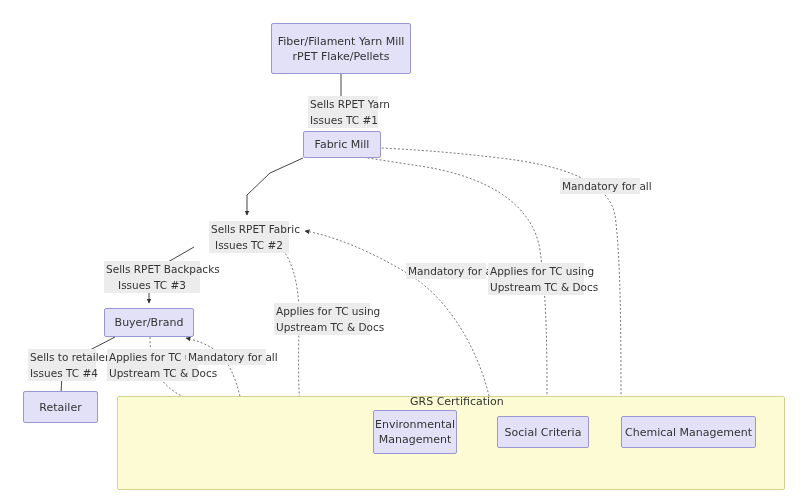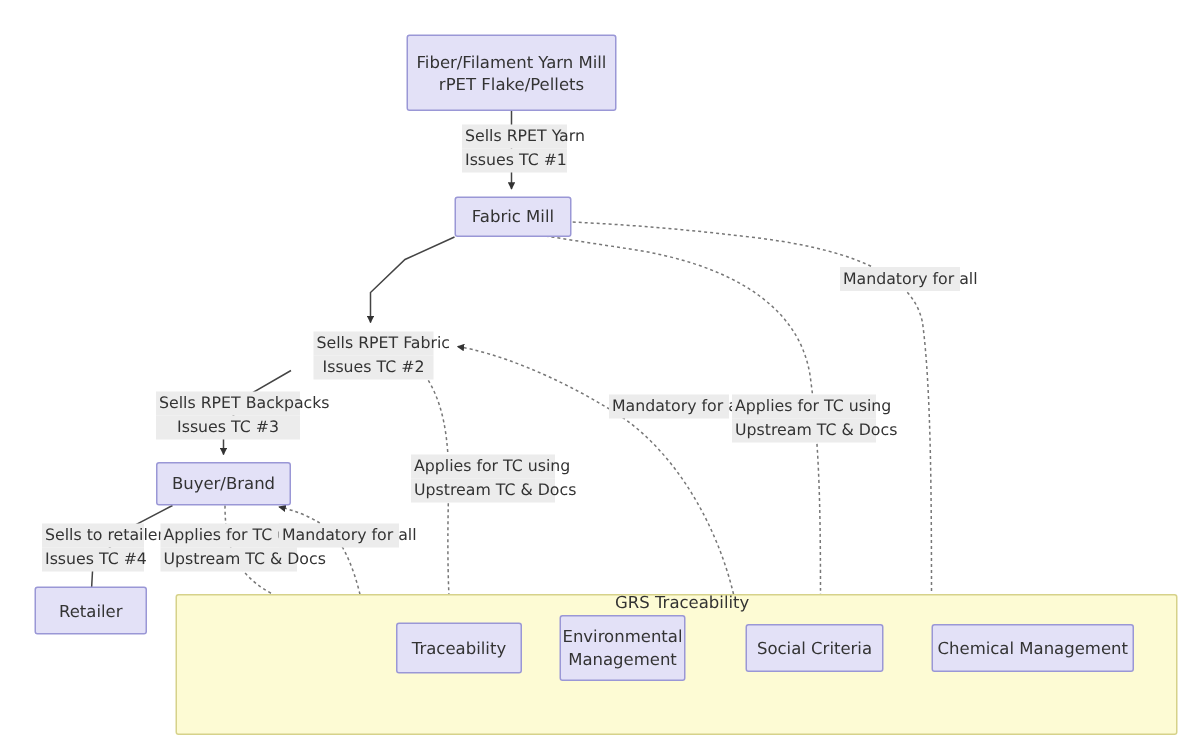--- a/index.html
+++ b/index.html
@@ -100,58 +100,55 @@
     <path d="M 150 337 C 150 370, 160 390, 200 404 C 230 414, 248 422, 259 427" fill="none" stroke="#777" stroke-width="1" stroke-dasharray="2,2" marker-end="url(#arrowd)"></path>
     <path d="M 243 412 C 240 392, 234 372, 224 358 C 214 346, 196 340, 186 338" fill="none" stroke="#777" stroke-width="1" stroke-dasharray="2,2" marker-end="url(#arrowd)"></path>
     <path d="M 281 247 C 295 265, 300 290, 299 330 C 298 370, 299 395, 300 410" fill="none" stroke="#777" stroke-width="1" stroke-dasharray="2,2" marker-end="url(#arrowd)"></path>
     <path d="M 489 396 C 478 350, 450 300, 410 275 C 370 250, 330 235, 305 231" fill="none" stroke="#777" stroke-width="1" stroke-dasharray="2,2" marker-end="url(#arrowd)"></path>
     <path d="M 547 410 C 547 350, 547 300, 540 250 C 532 200, 480 175, 420 166 C 380 160, 330 152, 305 148" fill="none" stroke="#777" stroke-width="1" stroke-dasharray="2,2" marker-end="url(#arrowd)"></path>
     <path d="M 621 410 C 621 340, 621 260, 615 215 C 608 180, 560 165, 500 158 C 440 151, 400 148, 305 145" fill="none" stroke="#777" stroke-width="1" stroke-dasharray="2,2" marker-end="url(#arrowd)"></path>
     <path d="M 371 427 C 365 427, 358 430, 354 431" fill="none" stroke="#777" stroke-width="1" stroke-dasharray="2,2" marker-end="url(#arrowd)"></path>
   </svg>
 
   <div class="cluster" id="cluster-box" style="left: 117px; top: 396px; width: 668px; height: 94px;"></div>
-  <div class="cluster-label" id="cluster-label" style="left: 410px; top: 395px;">GRS Traceability</div>
+  <div class="cluster-label" id="cluster-label" style="left: 410px; top: 395px;">GRS Certification</div>
 
   <div class="node" id="node-yarn_mill" style="left: 271px; top: 23px; width: 140px; height: 51px;">
     <span>Fiber/Filament Yarn Mill</span>
     <span class="line2">rPET Flake/Pellets</span>
   </div>
 
   <div class="node" id="node-fabric_mill" style="left: 303px; top: 131px; width: 78px; height: 27px;">
     <span>Fabric Mill</span>
   </div>
 
 
   <div class="node" id="node-buyer_brand" style="left: 104px; top: 308px; width: 90px; height: 29px;">
     <span>Buyer/Brand</span>
   </div>
 
   <div class="node" id="node-retailer" style="left: 23px; top: 391px; width: 75px; height: 32px;">
     <span>Retailer</span>
   </div>
 
-  <div class="node" id="node-traceability" style="left: 264px; top: 415px; width: 84px; height: 34px;">
-    <span>Traceability</span>
-  </div>
 
   <div class="node" id="node-environmental_management" style="left: 373px; top: 410px; width: 84px; height: 44px;">
     <span>Environmental</span>
     <span class="line2">Management</span>
   </div>
 
   <div class="node" id="node-social_criteria" style="left: 497px; top: 416px; width: 92px; height: 32px;">
     <span>Social Criteria</span>
   </div>
 
   <div class="node" id="node-chemical_management" style="left: 621px; top: 416px; width: 135px; height: 32px;">
     <span>Chemical Management</span>
   </div>
 
-  <div class="edge-label plain" id="lbl-sells_rpet_yarn" style="left: 306px; top: 83px; width: 74px;">
+  <div class="edge-label plain" id="lbl-sells_rpet_yarn" style="left: 306px; top: 96px; width: 74px;">
     <span class="l">Sells RPET Yarn</span>
     <span class="l">Issues TC #1</span>
   </div>
   <div class="edge-label plain" id="lbl-sells_rpet_fabric" style="left: 207px; top: 173px; width: 84px; margin-top: 48px;">
     <span class="l">Sells RPET Fabric</span>
     <span class="l">Issues TC #2</span>
   </div>
   <div class="edge-label plain" id="lbl-sells_rpet_backpacks" style="left: 102px; top: 261px; width: 100px;">
     <span class="l">Sells RPET Backpacks</span>
     <span class="l">Issues TC #3</span>

